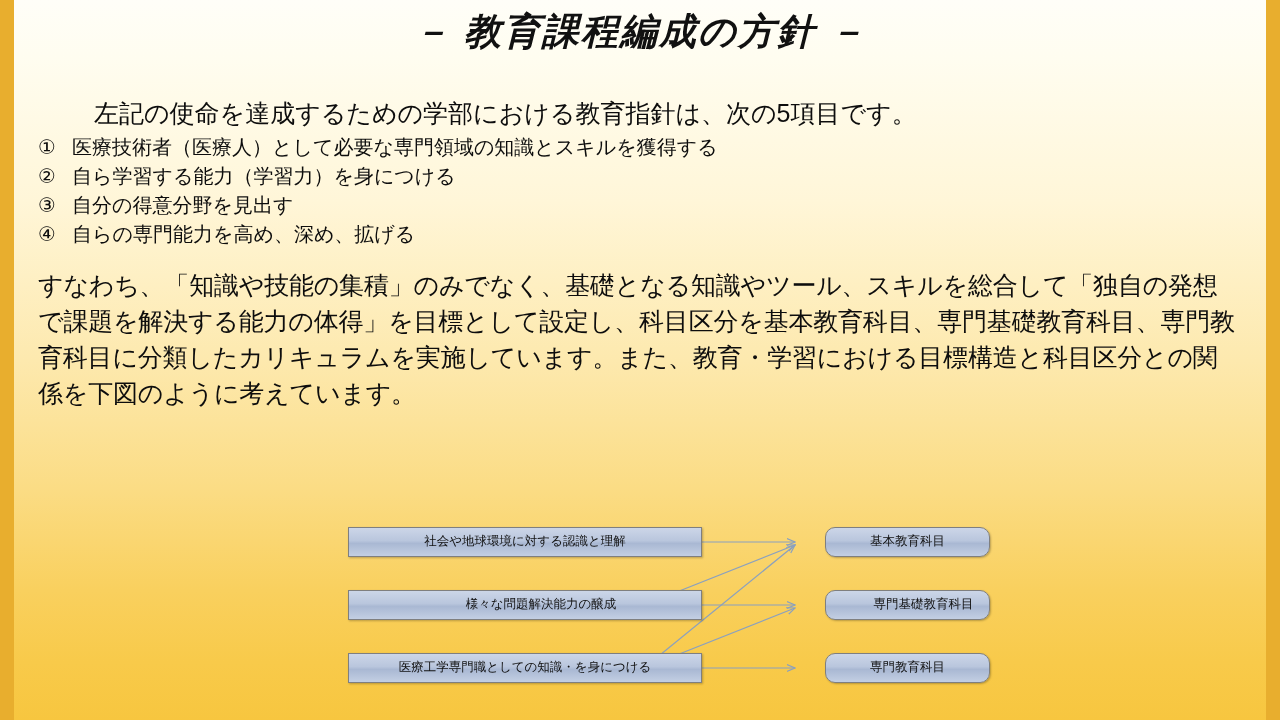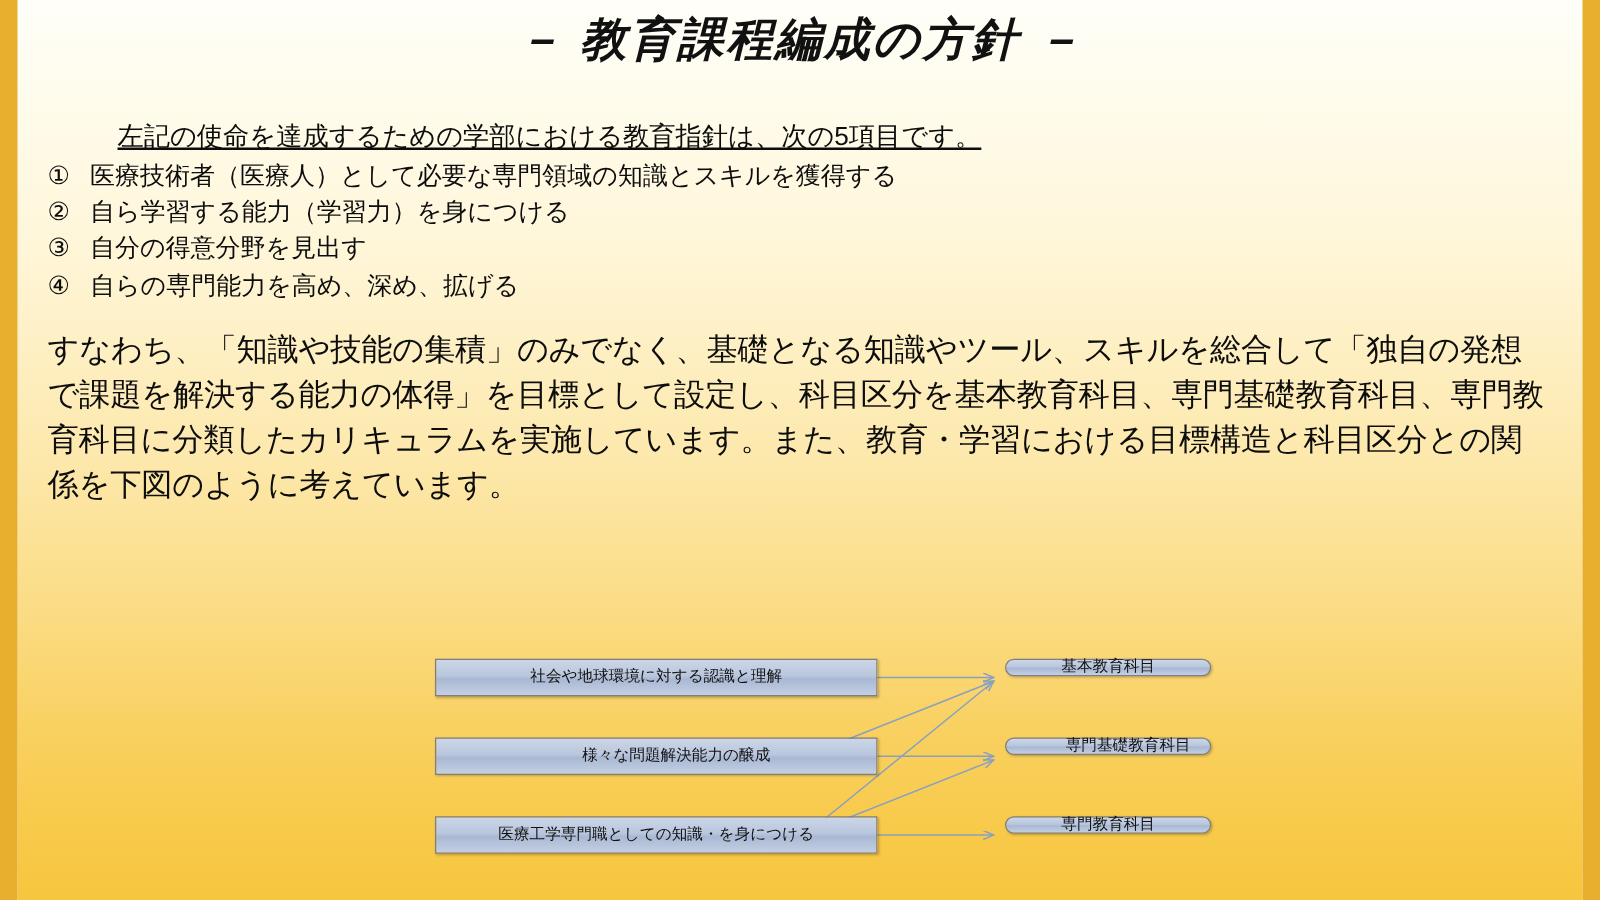--- a/index.html
+++ b/index.html
@@ -41,26 +41,25 @@
     padding-top: 12px;
     line-height: 1.1;
   }
   .body-area {
     position: absolute;
     left: 24px;
     right: 24px;
     top: 96px;
   }
   .lead {
-    font-size: 21px;
+    font-size: 25px;
     color: #0d0d0d;
     margin: 0 0 2px 0;
     text-indent: 56px;
     line-height: 1.38;
-    text-decoration: underline;
   }
   .list {
     list-style: none;
     margin: 0;
     padding: 0;
   }
   .list li {
     font-size: 20px;
     color: #0d0d0d;
     line-height: 1.46;
@@ -93,21 +92,21 @@
     color: #111;
     font-size: 12.5px;
     display: flex;
     align-items: center;
     justify-content: center;
     text-align: center;
     box-shadow: 1px 1px 2px rgba(0,0,0,0.25);
     line-height: 1.1;
   }
   .node.left  { left: 14px;  width: 354px; height: 30px; }
-  .node.right { left: 470px; width: 165px; height: 14px; border-radius: 10px; }
+  .node.right { left: 491px; width: 165px; height: 30px; border-radius: 10px; }
   .row1 { top: 12px; }
   .row2 { top: 75px; padding-left: 32px; }
   .row3 { top: 138px; }
   .diagram svg {
     position: absolute;
     left: 0;
     top: 0;
     width: 645px;
     height: 185px;
   }

